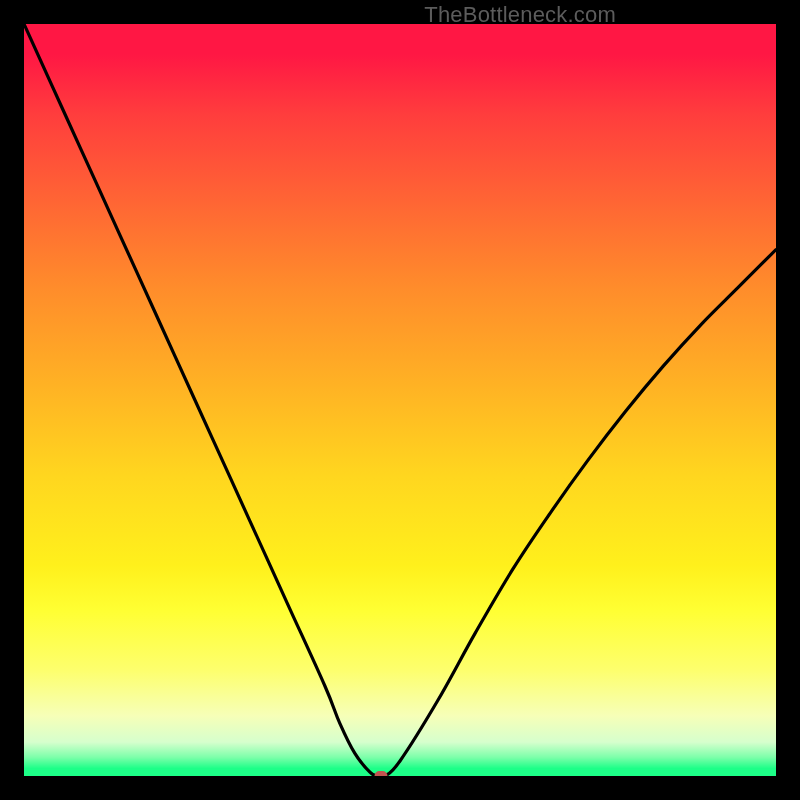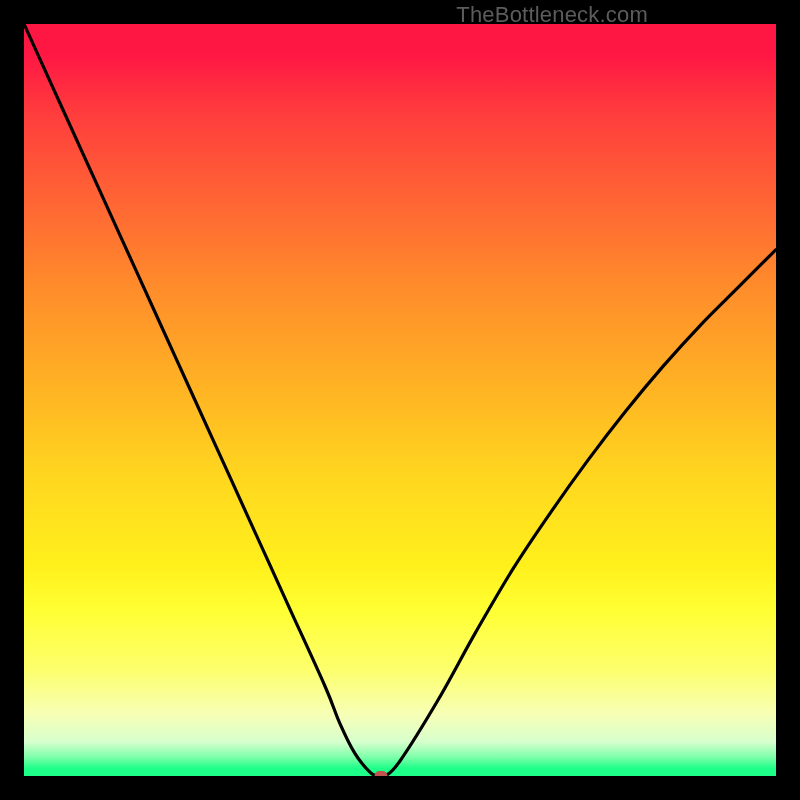--- a/index.html
+++ b/index.html
@@ -9,21 +9,20 @@
     height: 800px;
     overflow: hidden;
     background: #000;
     font-family: Arial, Helvetica, sans-serif;
   }
   .frame {
     position: absolute;
     top: 0; left: 0;
     width: 644px; height: 800px;
     background: #000;
-    padding-left: 32px;
   }
   .plot {
     position: absolute;
     top: 24px;
     left: 24px;
     width: 752px;
     height: 752px;
     overflow: hidden;
   }
   .gradient {

